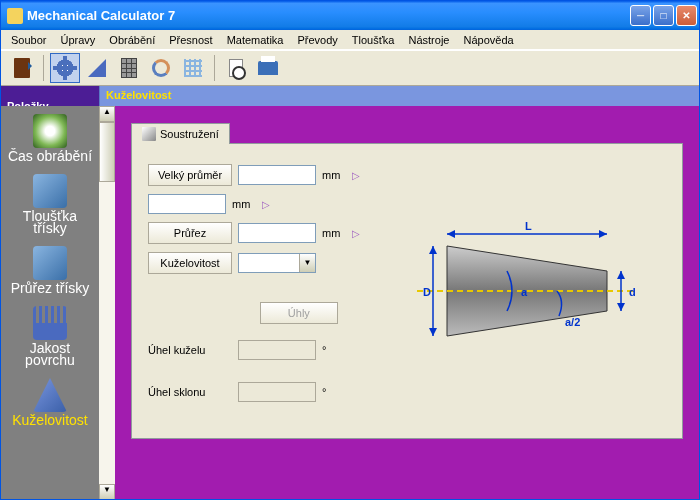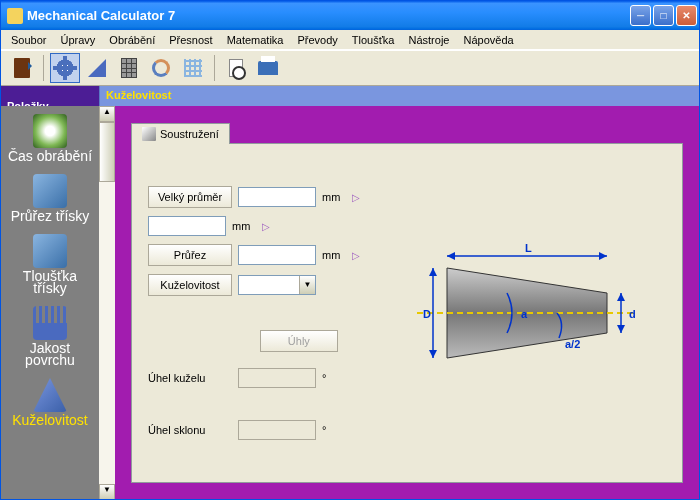--- a/index.html
+++ b/index.html
@@ -39,21 +39,21 @@
 .siditem { width: 86px; text-align: center; color: #fff; padding: 4px 0 8px; cursor: pointer; }
 .siditem .simg { width: 34px; height: 34px; margin: 0 auto 2px; border-radius: 4px; }
 .siditem .slbl { font-size: 14px; line-height: 12px; text-align: center; }
 .sidescroll { width: 16px; background: #ECE9D8; display: flex; flex-direction: column; }
 .sbtn { height: 16px; background: linear-gradient(to bottom, #fff, #CECEB5); border: 1px solid #ACA899; font-size: 8px; text-align: center; cursor: pointer; }
 .strack { flex: 1; background: #F7F5EC; }
 .sthumb { height: 60px; background: linear-gradient(to right, #fff, #CECEB5); border: 1px solid #ACA899; }
 .main { flex: 1; background: #a21caf; padding: 16px; position: relative; }
 .tab { display: inline-flex; align-items: center; gap: 4px; background: #ECE9D8; border: 1px solid #919B9C; border-bottom: none; padding: 3px 10px; position: relative; top: 1px; z-index: 2; }
 .tab .ticon { width: 14px; height: 14px; background: linear-gradient(135deg, #fff, #888); border-radius: 1px; }
-.tabpanel { border: 1px solid #919B9C; background: #ECE9D8; height: 340px; padding: 20px 16px; display: flex; gap: 28px; align-items: center; }
+.tabpanel { border: 1px solid #919B9C; background: #ECE9D8; height: 296px; padding: 20px 16px; display: flex; gap: 28px; }
 .form { display: flex; flex-direction: column; gap: 8px; }
 .frow { display: flex; align-items: center; gap: 6px; }
 .lblbtn { width: 84px; height: 22px; background: linear-gradient(to bottom, #fff, #ECE9D8); border: 1px solid #ACA899; text-align: center; line-height: 20px; cursor: pointer; }
 .txt { width: 78px; height: 20px; border: 1px solid #7F9DB9; background: #fff; padding: 0 2px; }
 .unit { width: 24px; }
 .playarrow { color: #A060C0; font-size: 10px; cursor: pointer; }
 .combo { width: 78px; height: 20px; border: 1px solid #7F9DB9; background: #fff; display: flex; }
 .combo .cv { flex: 1; }
 .combo .cdrop { width: 16px; background: linear-gradient(to bottom, #fff, #CECEB5); border-left: 1px solid #ACA899; text-align: center; cursor: pointer; font-size: 8px; line-height: 18px; }
 .lblbtn.dis { color: #A0A0A0; }
@@ -133,25 +133,25 @@
 </div>
 
 <div class="workspace">
   <div class="sidebar">
     <div class="siditem">
         <div class="simg" style="background:radial-gradient(circle,#fff 20%,#7FB855 60%,#2E5C1E)"></div>
         <div class="slbl">Čas obrábění</div>
       </div>
     <div class="siditem">
         <div class="simg" style="background:linear-gradient(135deg,#8AB5E0,#3A6FA8)"></div>
+        <div class="slbl">Tloušťka třísky</div>
+      </div>
+    <div class="siditem">
+        <div class="simg" style="background:linear-gradient(135deg,#8AB5E0,#3A6FA8)"></div>
         <div class="slbl">Průřez třísky</div>
-      </div>
-    <div class="siditem">
-        <div class="simg" style="background:linear-gradient(135deg,#8AB5E0,#3A6FA8)"></div>
-        <div class="slbl">Tloušťka třísky</div>
       </div>
     <div class="siditem">
         <div class="simg" style="background:linear-gradient(0deg,#4A6ABF 50%,transparent 50%),repeating-linear-gradient(90deg,#4A6ABF 0 3px,transparent 3px 6px)"></div>
         <div class="slbl">Jakost povrchu</div>
       </div>
     <div class="siditem">
         <div class="simg" style="background:linear-gradient(135deg,#7A96DF,#3A5FA8);clip-path:polygon(50% 0,100% 100%,0 100%)"></div>
         <div class="slbl" style="color:#FFE100">Kuželovitost</div>
       </div>
   </div>
@@ -186,30 +186,30 @@
           <span class="unit">mm</span>
           <span class="playarrow">▷</span>
         </div>
         <div class="frow">
           <div class="lblbtn">Kuželovitost</div>
           <div class="combo">
             <div class="cv"></div>
             <div class="cdrop">▼</div>
           </div>
         </div>
-        <div class="frow" style="margin-top:26px;justify-content:center">
+        <div class="frow" style="margin-top:20px;justify-content:center">
           <div style="width:84px"></div>
           <div class="lblbtn dis" style="width:78px">Úhly</div>
         </div>
         <div class="frow" style="margin-top:8px">
           <div style="width:84px">Úhel kuželu</div>
           <div class="out"></div>
           <span class="unit">°</span>
         </div>
-        <div class="frow" style="margin-top:24px">
+        <div class="frow" style="margin-top:14px">
           <div style="width:84px">Úhel sklonu</div>
           <div class="out"></div>
           <span class="unit">°</span>
         </div>
       </div>
       <div class="diagram">
         <svg width="240" height="150">
           <defs>
               <linearGradient id="cg" x1="0" y1="0" x2="0" y2="1">
                 <stop offset="0%" stop-color="#ccc"></stop>

